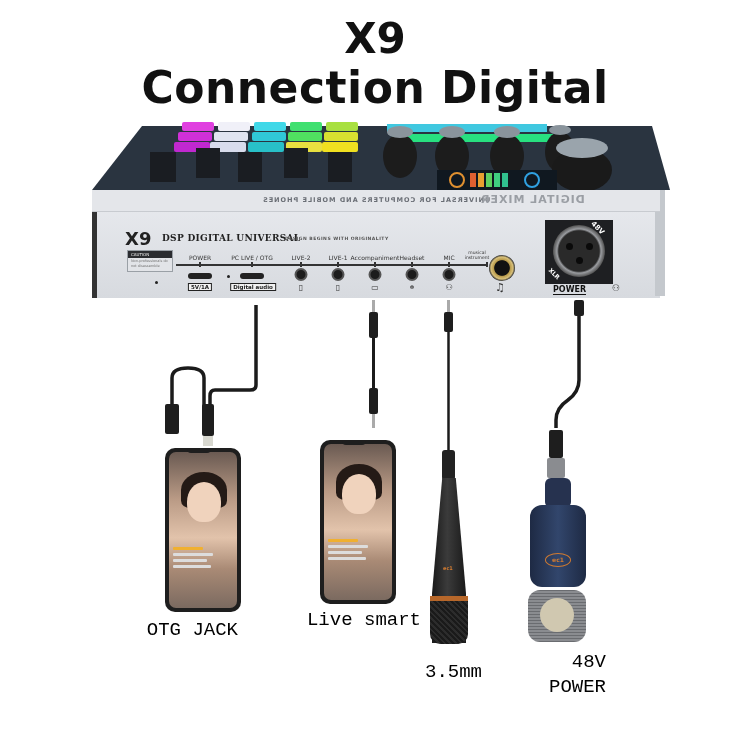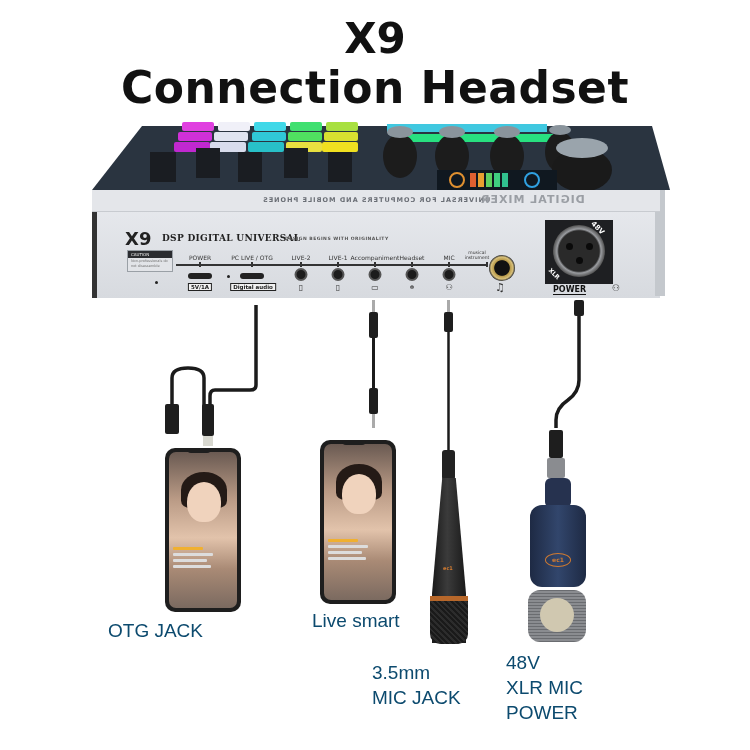--- a/index.html
+++ b/index.html
@@ -75,27 +75,27 @@
   .cond-body { position: absolute; left: 530px; top: 505px; width: 56px; height: 82px; border-radius: 12px;
     background: linear-gradient(90deg, #1e2a44, #32466c 50%, #1e2a44); }
   .cond-neck { position: absolute; left: 545px; top: 478px; width: 26px; height: 30px; border-radius: 6px; background: #26324f; }
   .cond-logo { position: absolute; left: 545px; top: 553px; width: 26px; height: 14px; border-radius: 50%;
     border: 1.5px solid #d07a30; color: #d07a30; font-size: 6px; text-align: center; line-height: 11px; font-weight: bold; }
   .cond-head { position: absolute; left: 528px; top: 590px; width: 58px; height: 52px; border-radius: 12px;
     background: repeating-linear-gradient(0deg, #6a6c70 0 1px, #8a8c90 1px 3px); }
   .cond-capsule { position: absolute; left: 540px; top: 598px; width: 34px; height: 34px; border-radius: 50%; background: #d0c8b0; }
 
   
-  .label { position: absolute; font-family: Liberation Sans, sans-serif; font-size: 19px; color: #0c4a6e; text-align: left; line-height: 25px; }
+  .label { position: absolute; font-family: Liberation Mono, monospace; font-size: 19px; color: #000000; text-align: right; line-height: 25px; }
 </style>
 </head>
 <body>
 
 <div class="title-1">X9</div>
-<div class="title-2">Connection Headset</div>
+<div class="title-2">Connection Digital</div>
 
 <svg class="device-top" viewBox="0 0 578 76" width="578" height="76">
   <polygon points="50,8 560,8 578,72 0,72" fill="#2a3440"></polygon>
 
   <g>
     <rect x="90" y="4" width="32" height="9" rx="2" fill="#e040e0"></rect>
     <rect x="86" y="14" width="34" height="9" rx="2" fill="#d030d8"></rect>
     <rect x="82" y="24" width="36" height="10" rx="2" fill="#c028d0"></rect>
     <rect x="126" y="4" width="32" height="9" rx="2" fill="#f0f0f8"></rect>
     <rect x="122" y="14" width="34" height="9" rx="2" fill="#e0e4f0"></rect>
@@ -270,26 +270,24 @@
 <div class="mic-logo">ec1</div>
 
 <div class="cond-neck"></div>
 <div class="cond-body"></div>
 <div class="cond-logo">ec1</div>
 <div class="cond-head"></div>
 <div class="cond-capsule"></div>
 
 <div class="label" style="left:108px; top:618px; width:130px;">OTG JACK</div>
 
-<div class="label" style="left:312px; top:608px; width:120px;">
+<div class="label" style="left:301px; top:608px; width:120px;">
   <div>Live smart</div>
 </div>
 
 <div class="label" style="left:372px; top:660px; width:110px;">
   <div>3.5mm</div>
-  <div>MIC JACK</div>
 </div>
 
 <div class="label" style="left:506px; top:650px; width:100px;">
   <div>48V</div>
-  <div>XLR MIC</div>
   <div>POWER</div>
 </div>
 
 </body></html>

